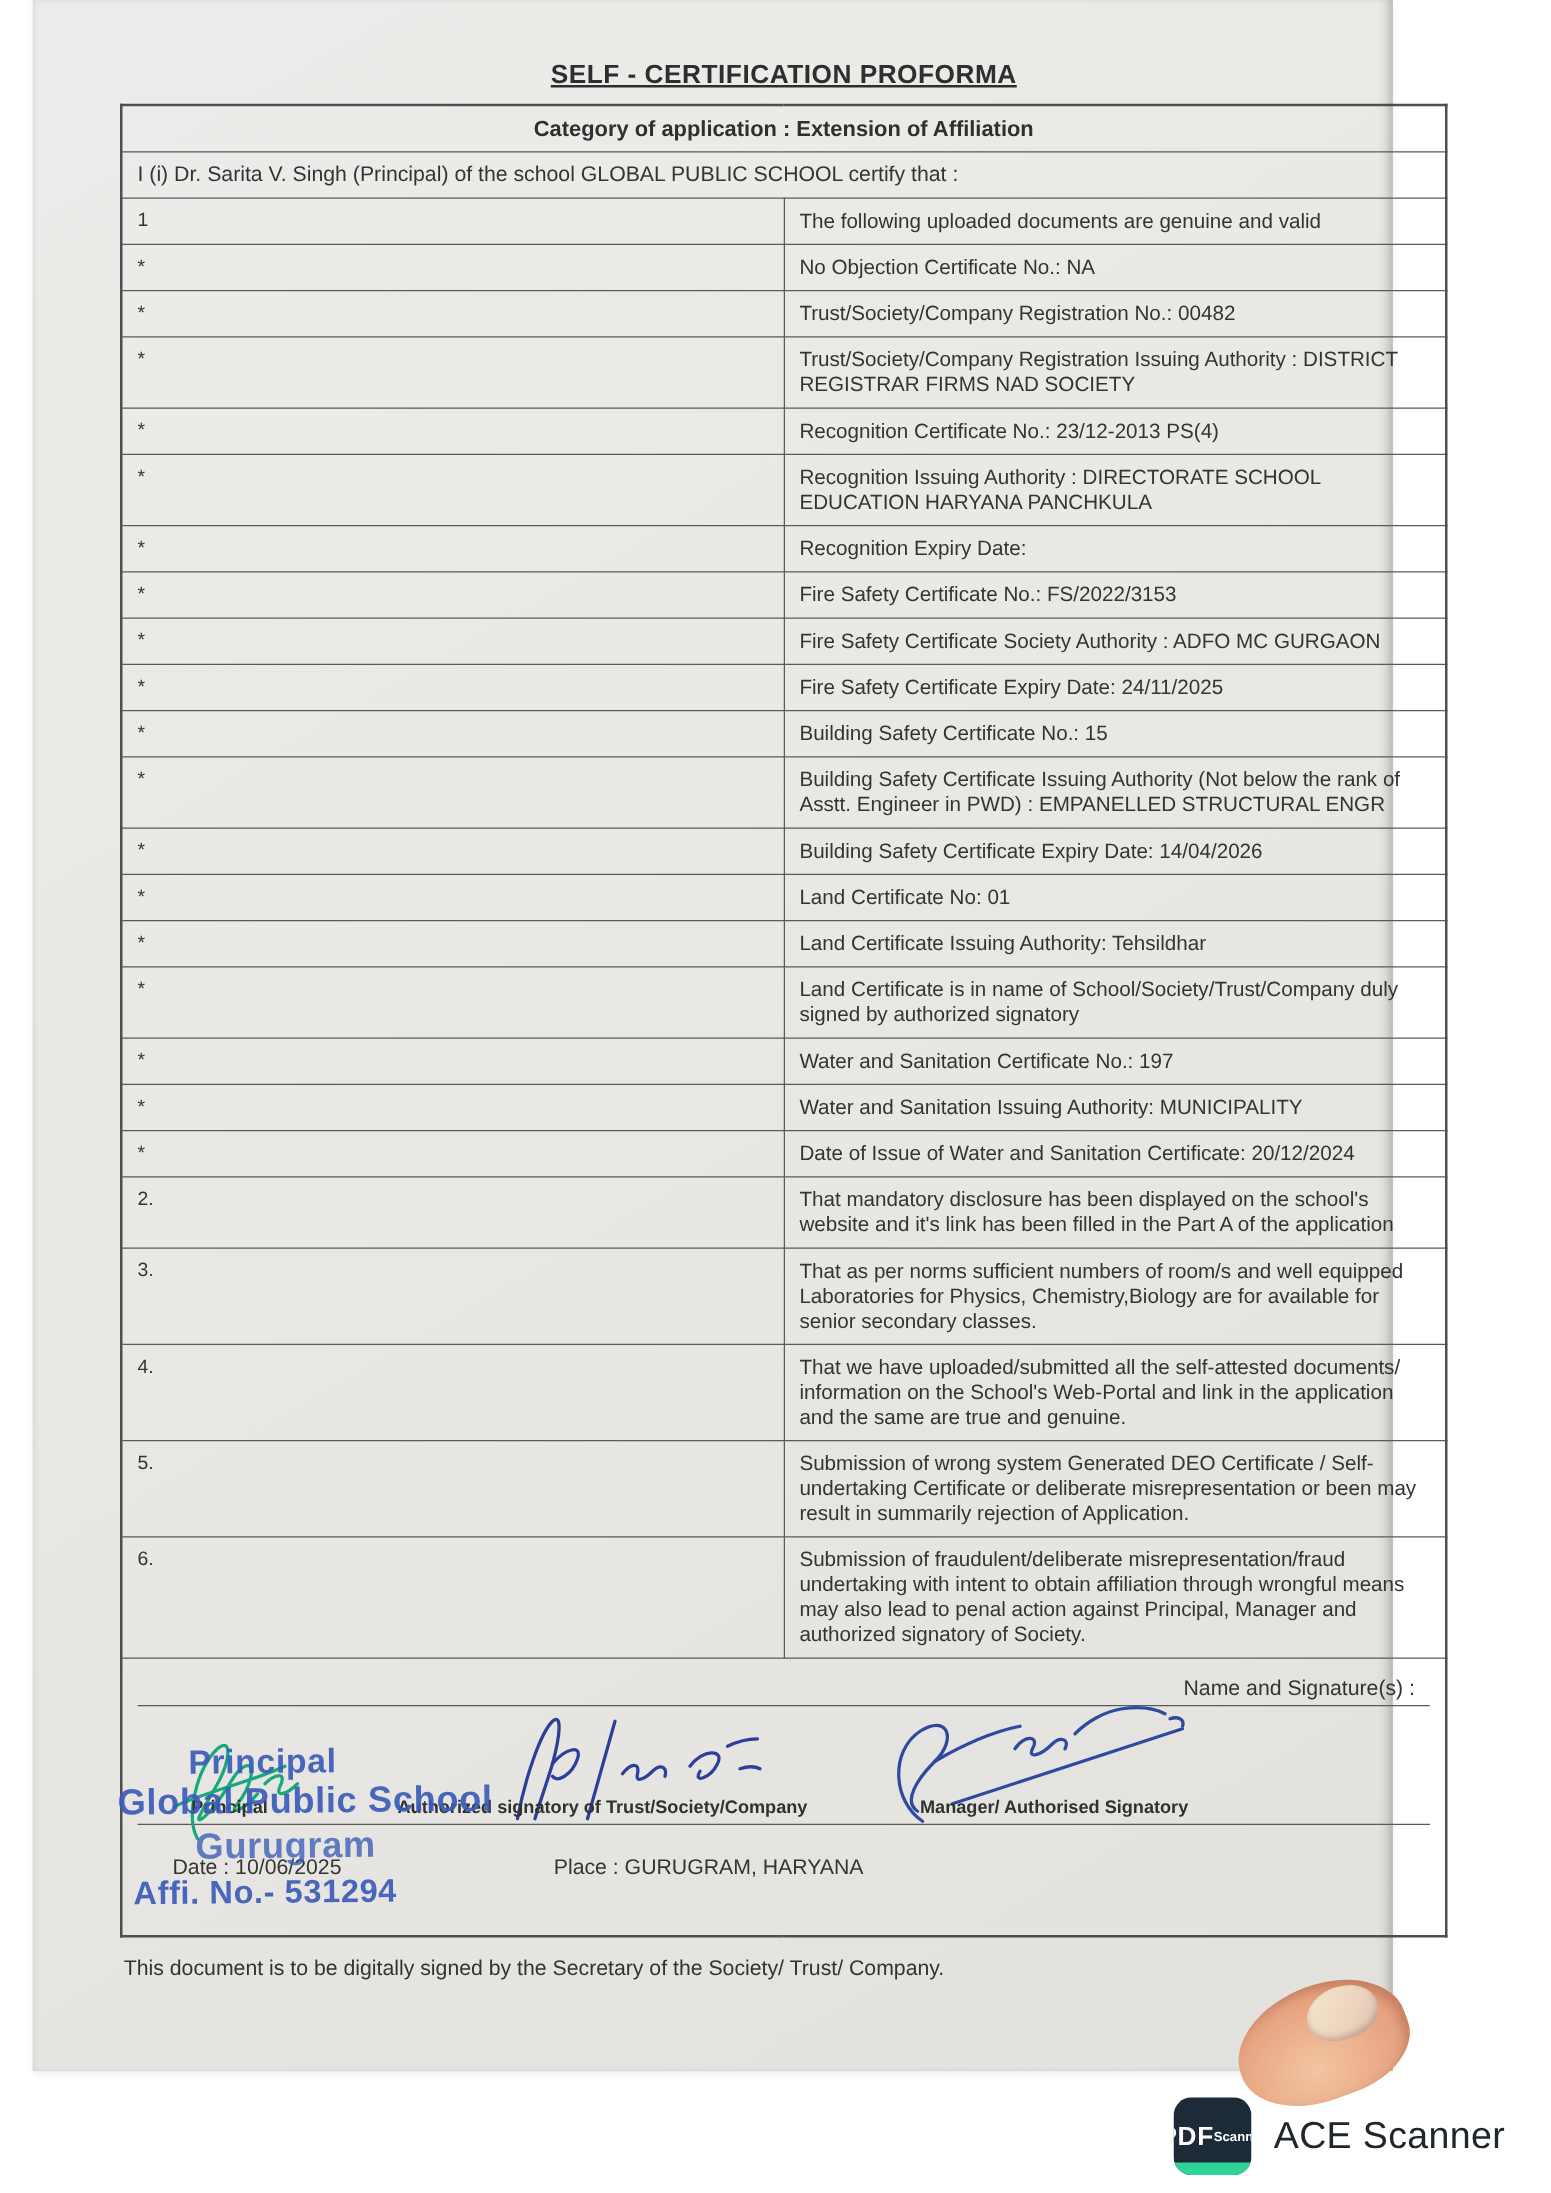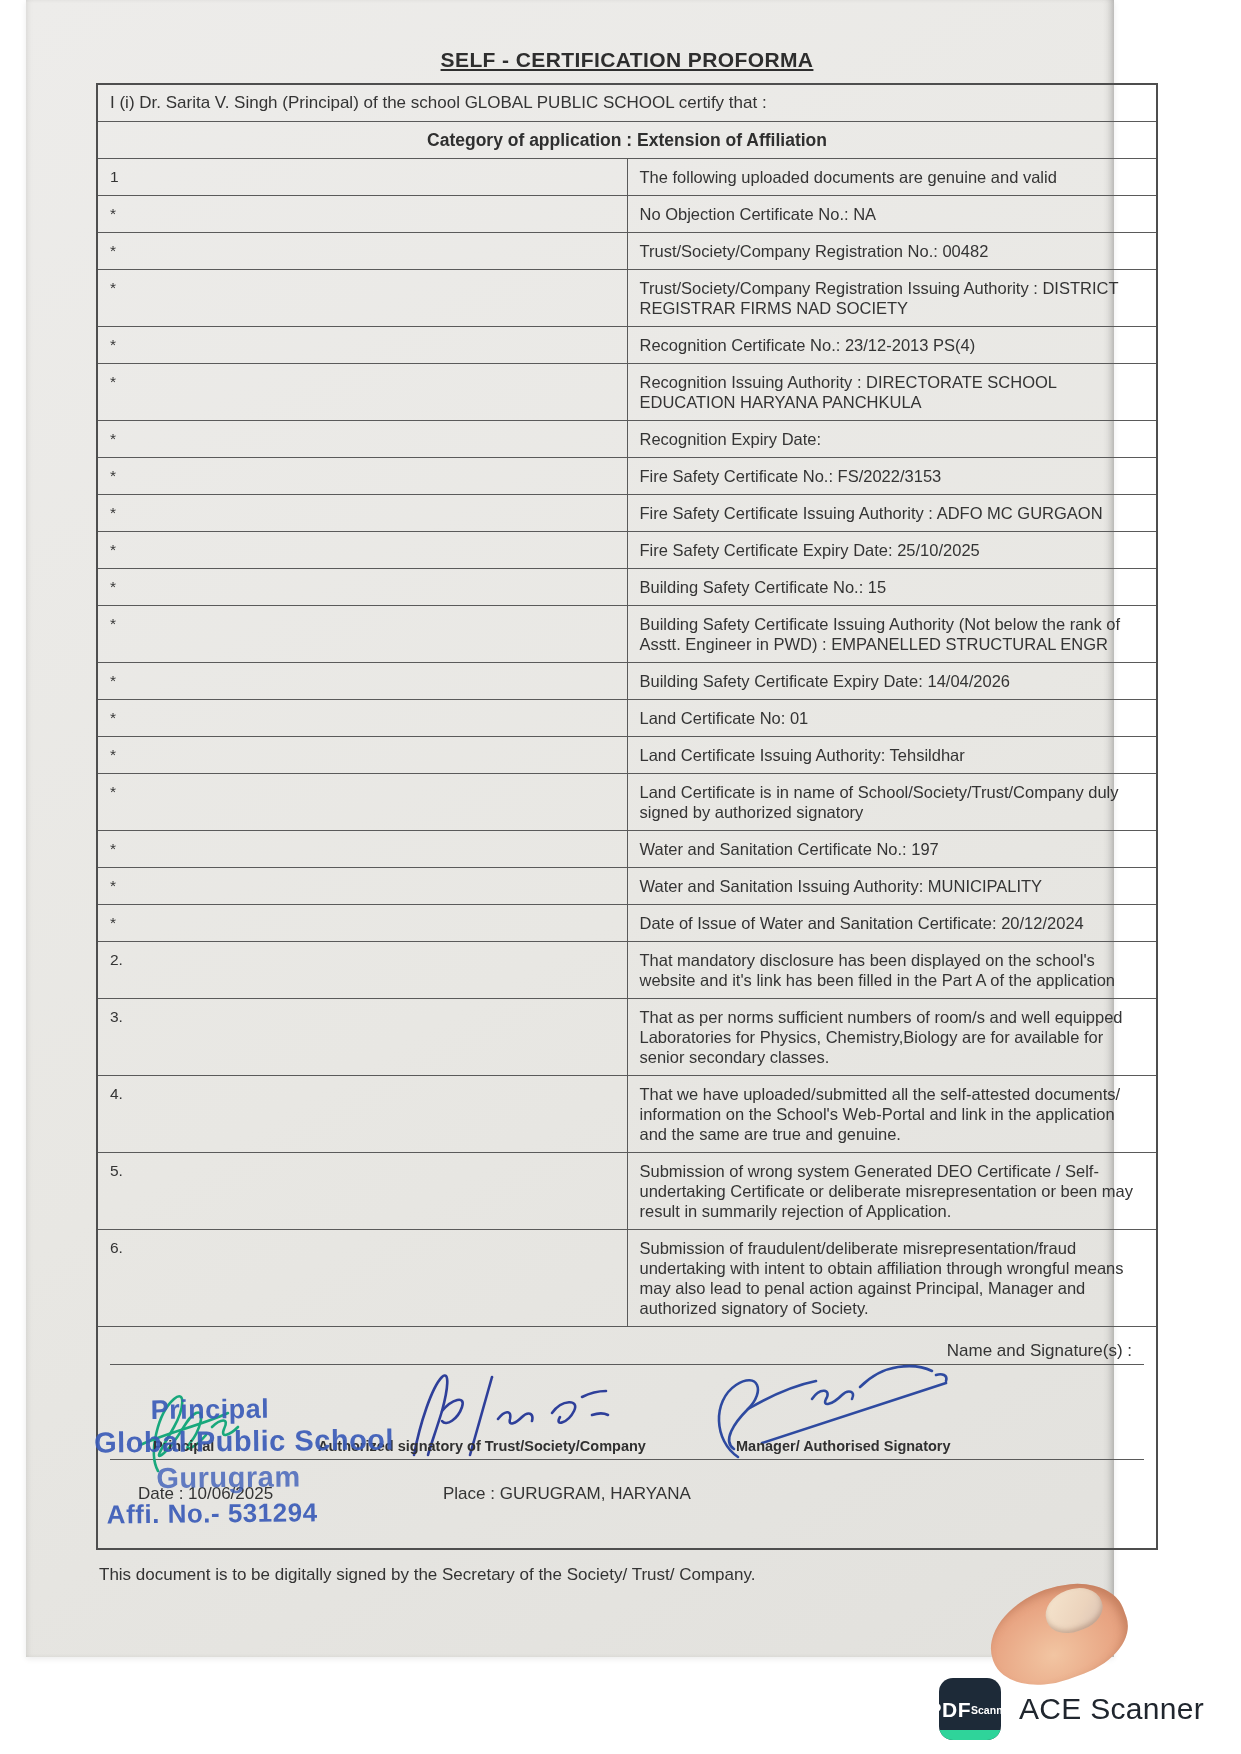--- a/index.html
+++ b/index.html
@@ -124,25 +124,25 @@
 <body>
 
 <div class="paper">
   <div class="doc">
 
     <h1 class="doc-title">SELF - CERTIFICATION PROFORMA</h1>
 
     <table class="cert">
       <tbody>
         <tr>
+          <td colspan="2" class="cat-header">Category of application : Extension of Affiliation</td>
+        </tr>
+        <tr>
           <td colspan="2" class="intro-cell">I (i) Dr. Sarita V. Singh (Principal) of the school GLOBAL PUBLIC SCHOOL certify that :</td>
         </tr>
-        <tr>
-          <td colspan="2" class="cat-header">Category of application : Extension of Affiliation</td>
-        </tr>
       </tbody>
 
       <tbody>
           <tr>
     <td class="row-no">1</td>
     <td class="row-text">The following uploaded documents are genuine and valid</td>
   </tr>
           <tr>
     <td class="row-no">*</td>
     <td class="row-text">No Objection Certificate No.: NA</td>
@@ -166,25 +166,25 @@
           <tr>
     <td class="row-no">*</td>
     <td class="row-text">Recognition Expiry Date:</td>
   </tr>
           <tr>
     <td class="row-no">*</td>
     <td class="row-text">Fire Safety Certificate No.: FS/2022/3153</td>
   </tr>
           <tr>
     <td class="row-no">*</td>
-    <td class="row-text">Fire Safety Certificate Issuing Authority : ADFO MC GURGAON</td>
-  </tr>
-          <tr>
-    <td class="row-no">*</td>
-    <td class="row-text">Fire Safety Certificate Expiry Date: 25/10/2025</td>
+    <td class="row-text">Fire Safety Certificate Society Authority : ADFO MC GURGAON</td>
+  </tr>
+          <tr>
+    <td class="row-no">*</td>
+    <td class="row-text">Fire Safety Certificate Expiry Date: 24/11/2025</td>
   </tr>
           <tr>
     <td class="row-no">*</td>
     <td class="row-text">Building Safety Certificate No.: 15</td>
   </tr>
           <tr>
     <td class="row-no">*</td>
     <td class="row-text">Building Safety Certificate Issuing Authority (Not below the rank of Asstt. Engineer in PWD) : EMPANELLED STRUCTURAL ENGR</td>
   </tr>
           <tr>

